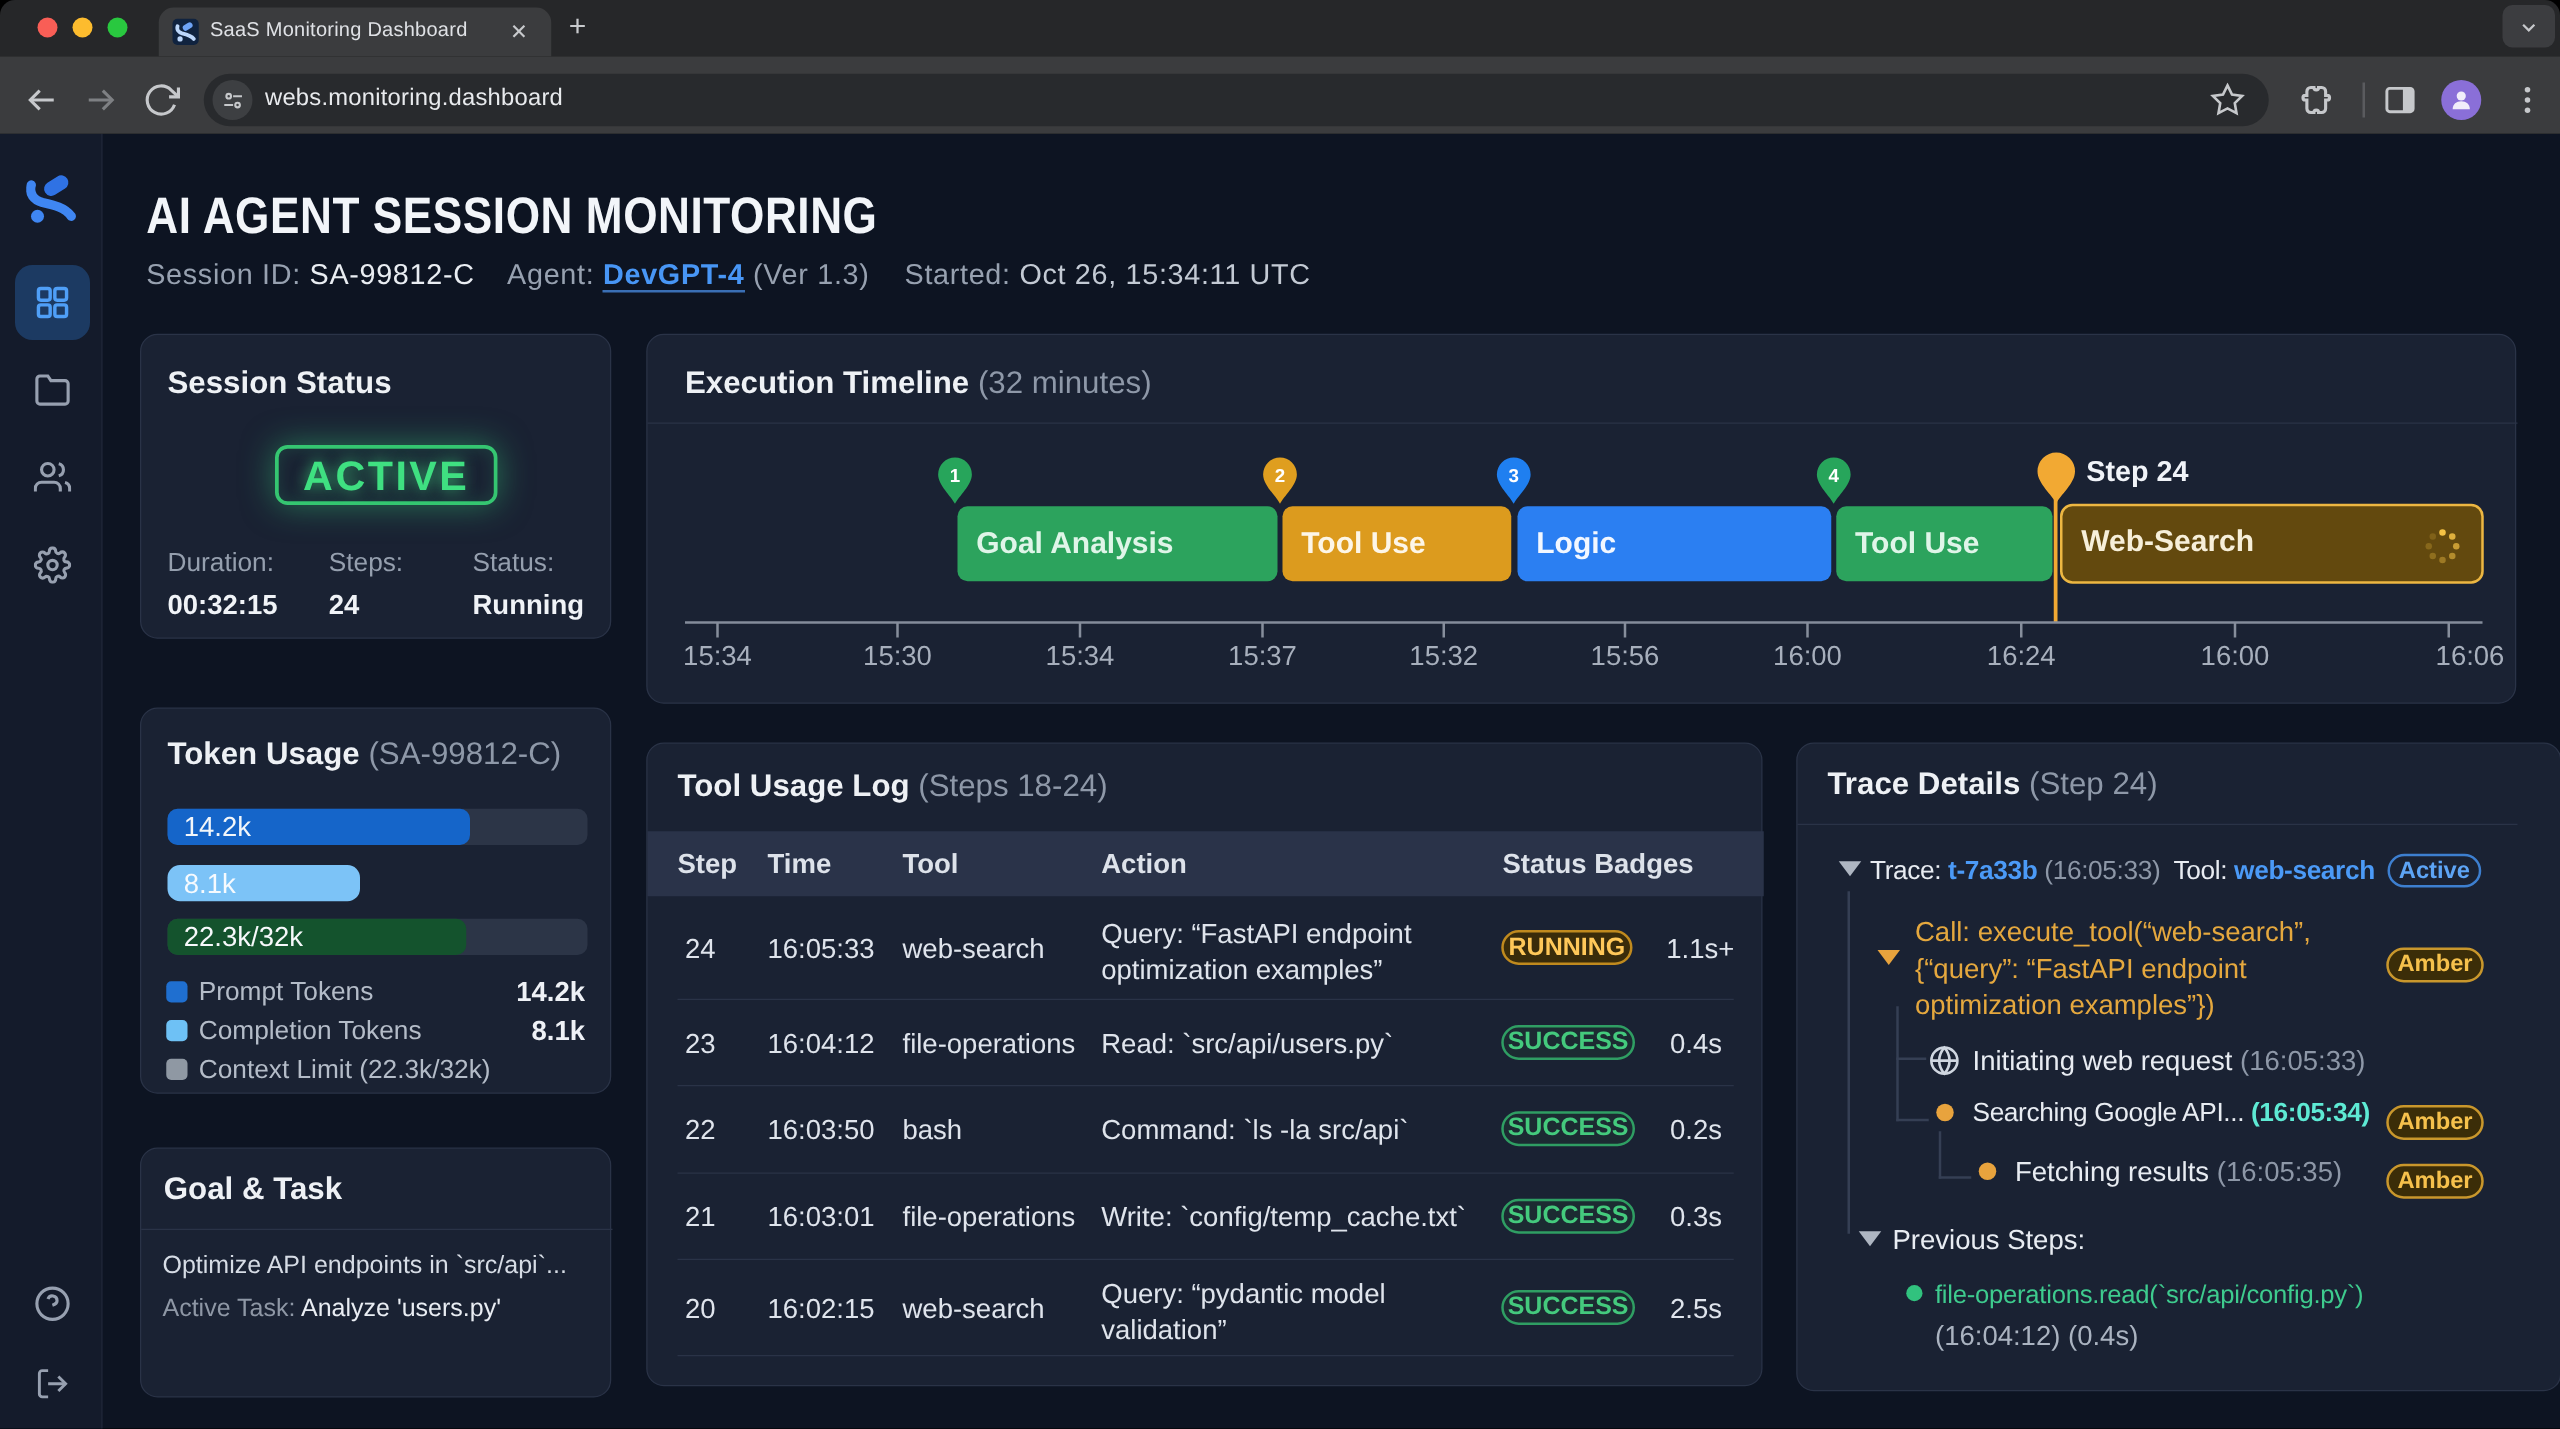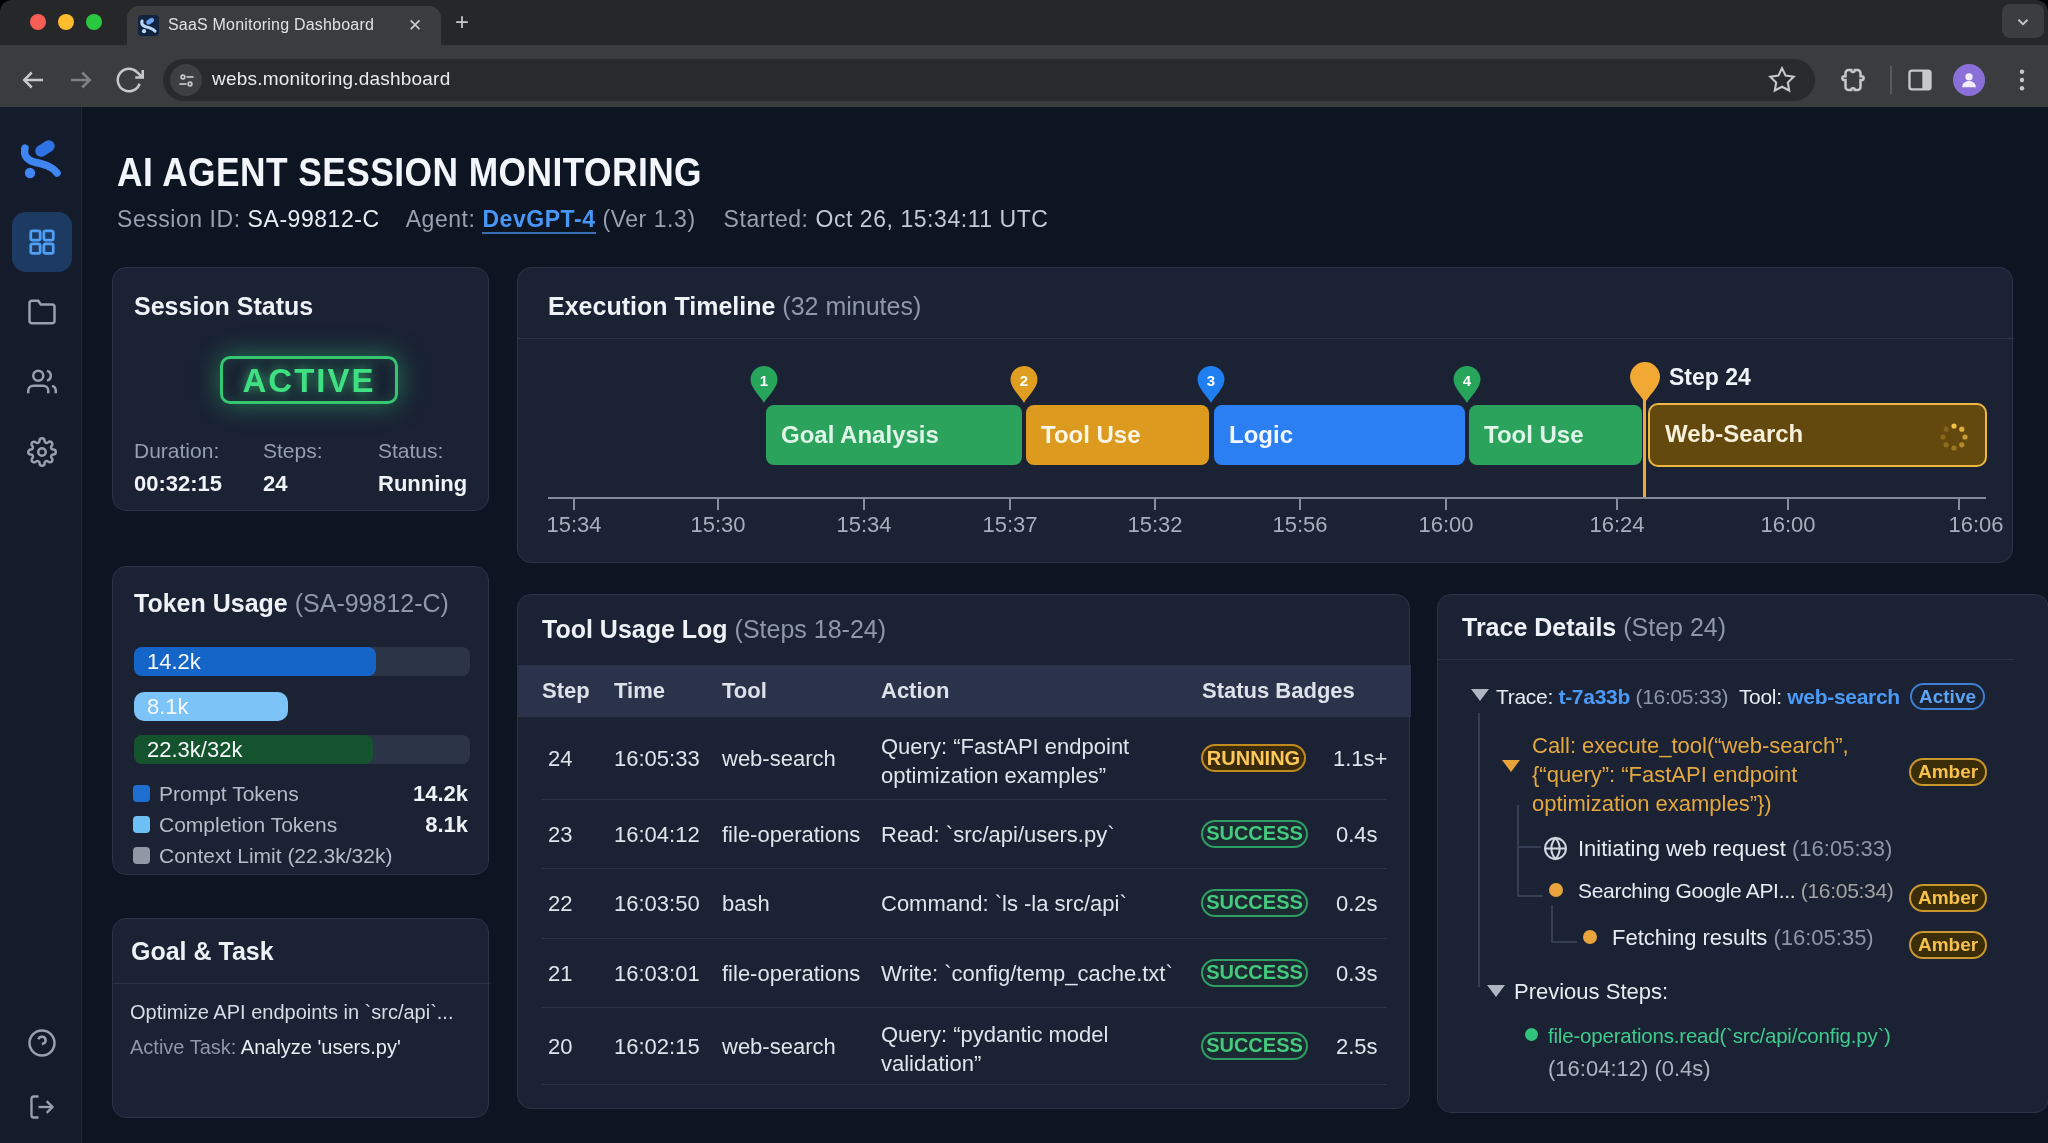--- a/index.html
+++ b/index.html
@@ -276,21 +276,21 @@
       <div class="amber-pill" style="left:471px; top:163px;">Amber</div>
 
       <svg class="abs" style="left:105px; top:241px;" width="25" height="25" viewBox="0 0 24 24" fill="none" stroke="#cfd6e0" stroke-width="2">
           <circle cx="12" cy="12" r="10"></circle>
           <line x1="2" y1="12" x2="22" y2="12"></line>
           <path d="M12 2a15.3 15.3 0 0 1 4 10 15.3 15.3 0 0 1-4 10 15.3 15.3 0 0 1-4-10 15.3 15.3 0 0 1 4-10z"></path>
         </svg>
       <div class="abs" style="left:140px; top:241px; font-size:22px; color:#e8ecf2;">Initiating web request <span style="color:#8d97a7;">(16:05:33)</span></div>
 
       <div class="abs" style="left:111px; top:288px; width:14px; height:14px; border-radius:50%; background:#e8a33d;"></div>
-      <div class="abs" style="left:140px; top:284px; font-size:21px; letter-spacing:-0.3px; color:#e8ecf2;">Searching Google API... <span style="color:#a3a3a3;">(16:05:34)</span></div>
+      <div class="abs" style="left:140px; top:284px; font-size:21px; letter-spacing:-0.3px; color:#e8ecf2;">Searching Google API... <span style="color:#5eead4;font-weight:bold;">(16:05:34)</span></div>
       <div class="amber-pill" style="left:471px; top:289px;">Amber</div>
 
       <div class="abs" style="left:145px; top:335px; width:14px; height:14px; border-radius:50%; background:#e8a33d;"></div>
       <div class="abs" style="left:174px; top:330px; font-size:22px; color:#e8ecf2;">Fetching results <span style="color:#8d97a7;">(16:05:35)</span></div>
       <div class="amber-pill" style="left:471px; top:336px;">Amber</div>
 
       <div class="abs" style="left:49px; top:390px; width:0; height:0; border-left:9px solid transparent; border-right:9px solid transparent; border-top:12px solid #aeb6c2;"></div>
       <div class="abs" style="left:76px; top:384px; font-size:22px; color:#e8ecf2;">Previous Steps:</div>
 
       <div class="abs" style="left:87px; top:433px; width:13px; height:13px; border-radius:50%; background:#31c27e;"></div>

